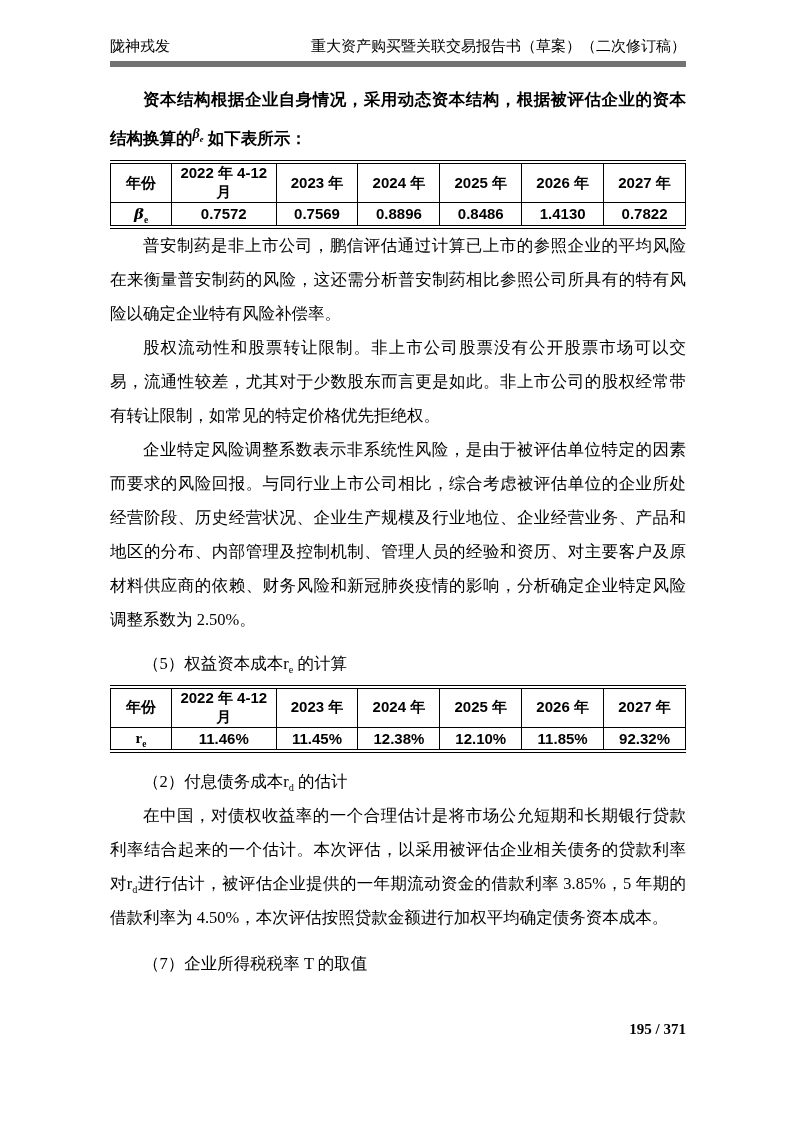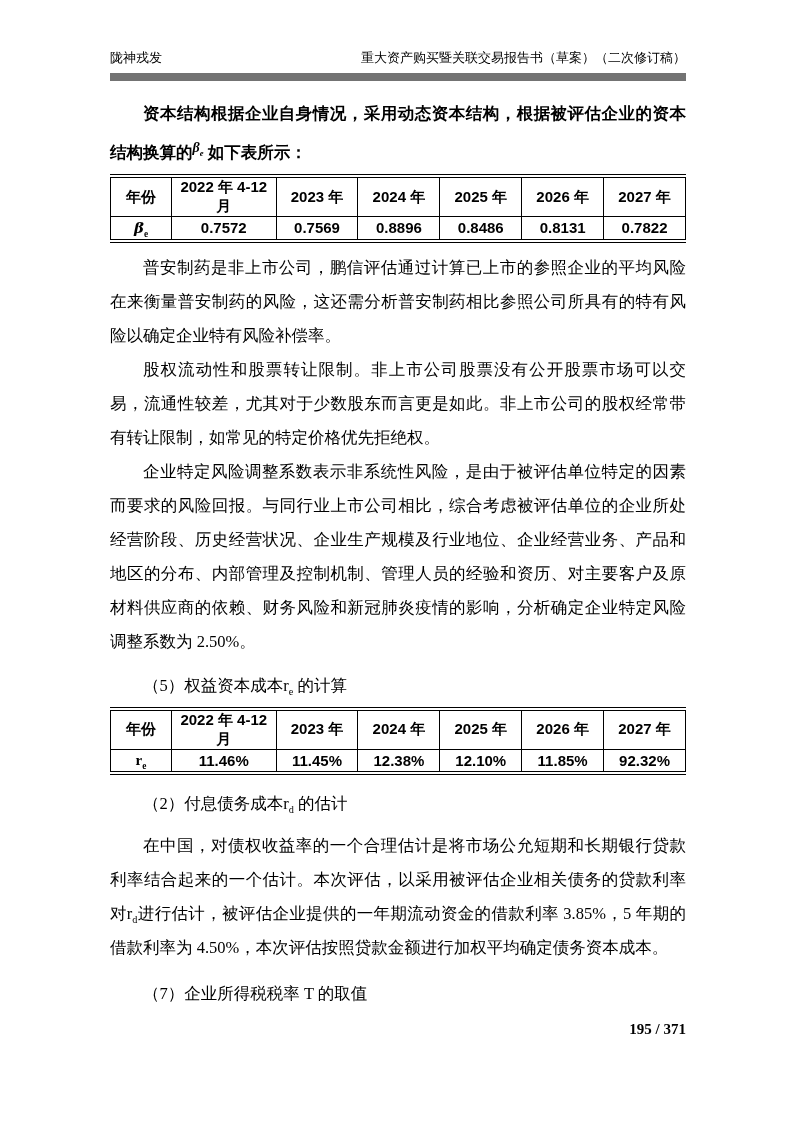--- a/index.html
+++ b/index.html
@@ -10,27 +10,27 @@
     margin: 0 auto;
     position: relative;
     font-family: "Liberation Serif", "DejaVu Serif", serif;
     color: #000;
     overflow: hidden;
   }
   .content { padding: 0 107px 0 110px; }
 
   
   .doc-header {
-    padding-top: 48px;
+    padding-top: 36px;
     display: flex;
     justify-content: space-between;
     align-items: flex-end;
-    border-bottom: 8px solid #737373;
+    border-bottom: 6px solid #737373;
     padding-bottom: 5px;
-    font-size: 13px;
+    font-size: 15px;
     line-height: 20px;
   }
 
   
   .para {
     font-size: 16.5px;
     line-height: 34px;
     text-align: justify;
     text-indent: 2em;
   }
@@ -49,21 +49,21 @@
     font-weight: bold;
   }
   .raise sub { font-weight: bold; }
 
   .sec-heading {
     font-size: 16.5px;
     line-height: 34px;
     text-indent: 2em;
     margin-top: 10px;
   }
-  .mt4 { margin-top: 8px; }
+  .mt4 { margin-top: 0; }
   .mt12 { margin-top: 12px; }
 
   sub { font-size: 0.62em; line-height: 0; }
 
   
   table.data-table {
     width: 100%;
     border-collapse: collapse;
     border-top: 4px double #000;
     border-bottom: 4px double #000;
@@ -135,21 +135,21 @@
         <td>2025 年</td>
         <td>2026 年</td>
         <td>2027 年</td>
       </tr>
       <tr>
         <td class="lbl"><i>β</i><sub>e</sub></td>
         <td>0.7572</td>
         <td>0.7569</td>
         <td>0.8896</td>
         <td>0.8486</td>
-        <td>0.8131</td>
+        <td>1.4130</td>
         <td>0.7822</td>
       </tr>
     </tbody>
       </table>
 
 
     <p class="para mt4">普安制药是非上市公司，鹏信评估通过计算已上市的参照企业的平均风险在来衡量普安制药的风险，这还需分析普安制药相比参照公司所具有的特有风险以确定企业特有风险补偿率。</p>
     <p class="para">股权流动性和股票转让限制。非上市公司股票没有公开股票市场可以交易，流通性较差，尤其对于少数股东而言更是如此。非上市公司的股权经常带有转让限制，如常见的特定价格优先拒绝权。</p>
     <p class="para">企业特定风险调整系数表示非系统性风险，是由于被评估单位特定的因素而要求的风险回报。与同行业上市公司相比，综合考虑被评估单位的企业所处经营阶段、历史经营状况、企业生产规模及行业地位、企业经营业务、产品和地区的分布、内部管理及控制机制、管理人员的经验和资历、对主要客户及原材料供应商的依赖、财务风险和新冠肺炎疫情的影响，分析确定企业特定风险调整系数为 2.50%。</p>
 

